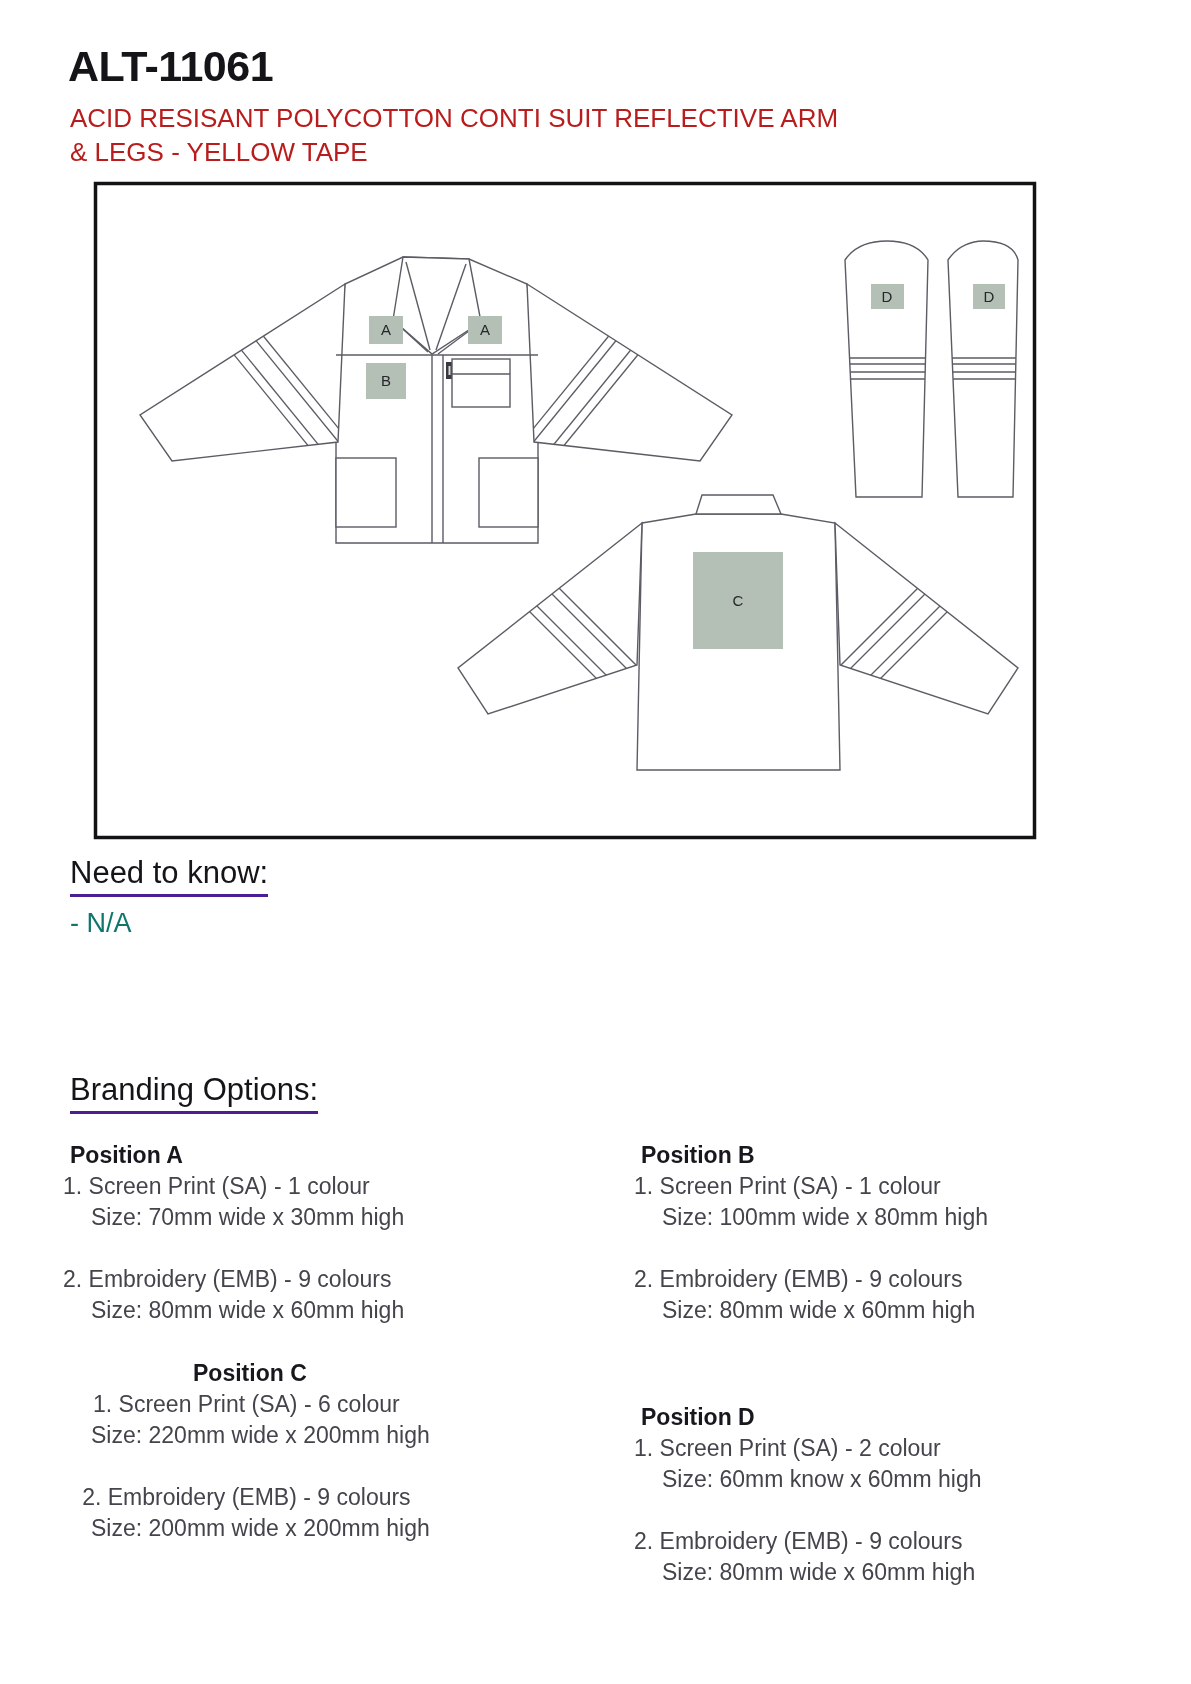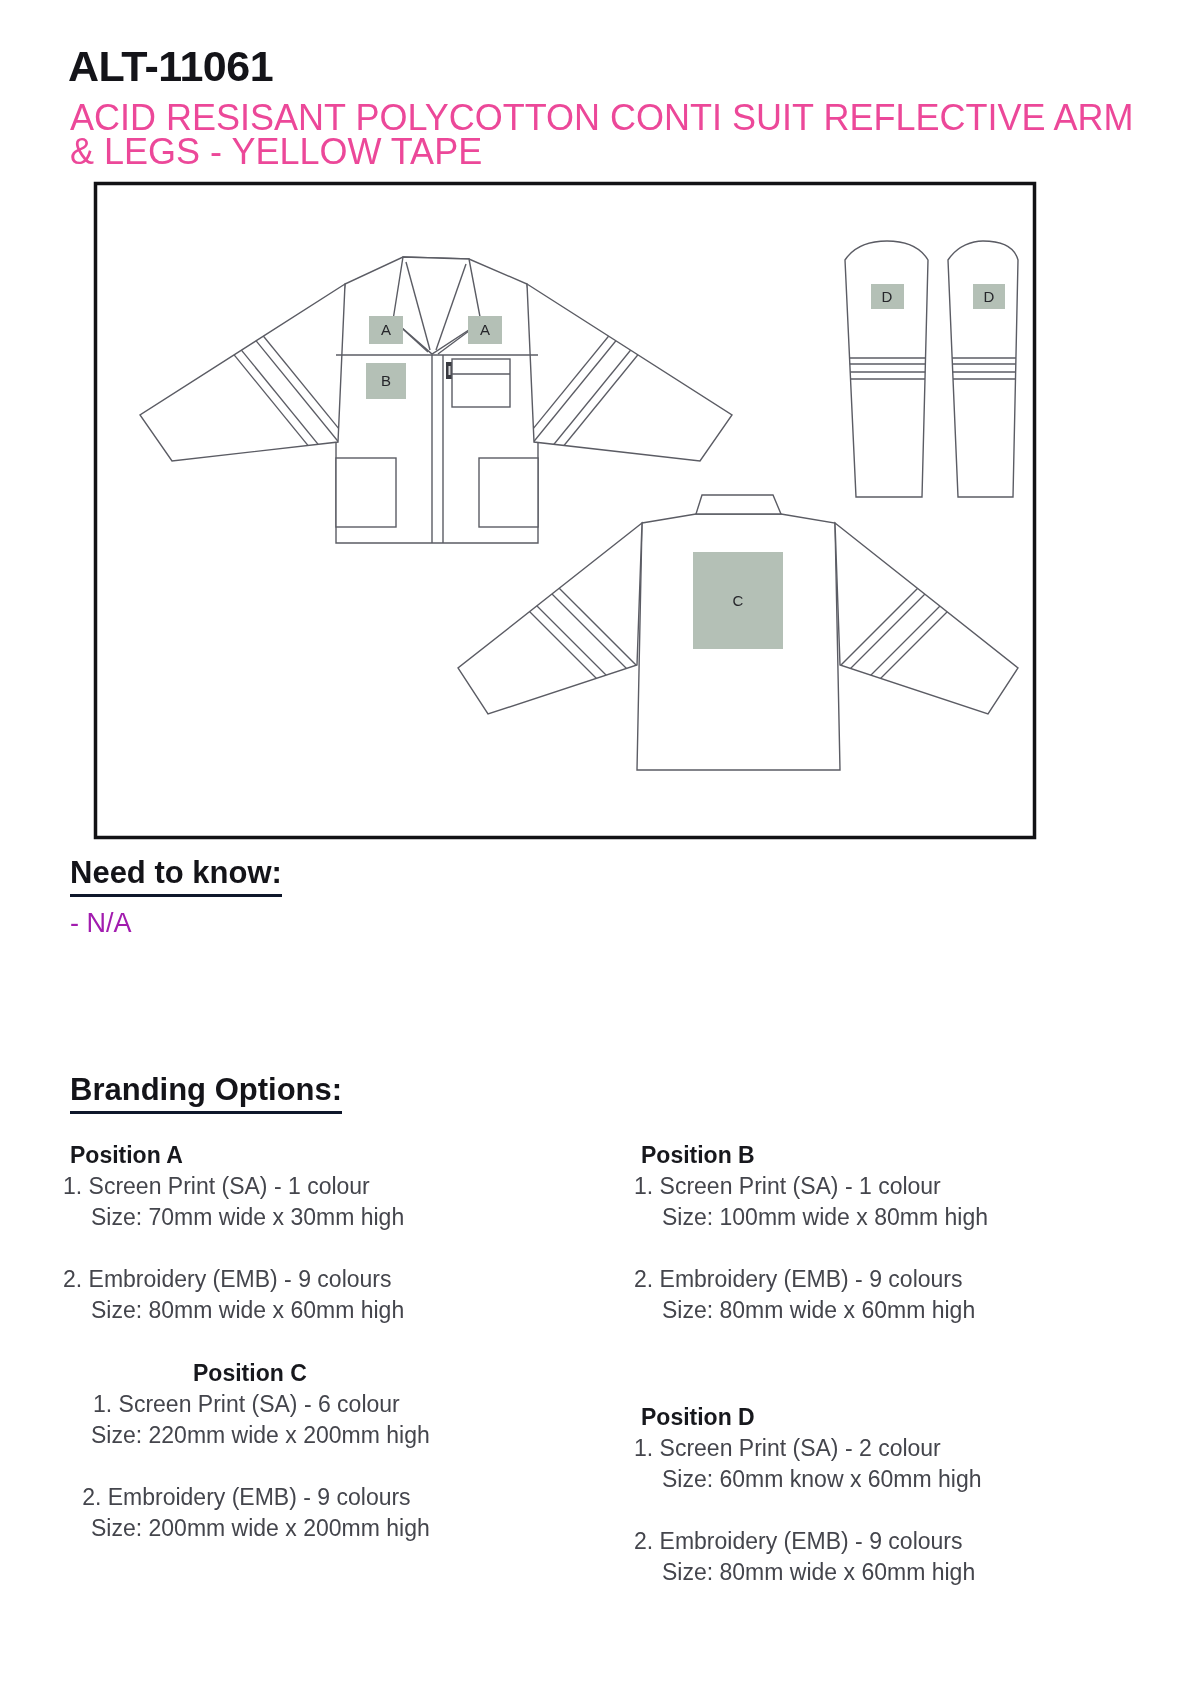--- a/index.html
+++ b/index.html
@@ -6,37 +6,37 @@
   .page {
     position:relative; width:1191px; height:1684px; background:#ffffff;
     font-family:"Liberation Sans", sans-serif; color:#17181d; overflow:hidden;
   }
   .abs { position:absolute; }
   .product-code {
     left:68px; top:42px; font-size:43px; font-weight:bold; letter-spacing:-0.5px;
     color:#141419; white-space:nowrap;
   }
   .product-name {
-    left:70px; top:101px; font-size:36px; line-height:34px; color:#ec4899; white-space:nowrap;
+    left:70px; top:101px; font-size:26px; line-height:34px; color:#b91c1c; white-space:nowrap;
   }
   .diagram-wrap { left:90px; top:178px; width:950px; height:665px; }
   .frame { fill:none; stroke:#121215; stroke-width:3.5px; }
   .garment { fill:#ffffff; stroke-width:1.4px; }
   .detail  { fill:none; stroke-width:1.4px; }
   .tape    { stroke-width:1.3px; }
   .marker-letter {
     fill:#26262b; font-size:15px; font-family:"Liberation Sans",sans-serif;
     text-anchor:middle;
   }
   .section-heading {
-    font-size:31px; font-weight:bold; color:#141419;
-    border-bottom:3px solid #0f172a; padding-bottom:3px; display:inline-block;
+    font-size:31px; font-weight:normal; color:#141419;
+    border-bottom:3px solid #4c1d95; padding-bottom:3px; display:inline-block;
     white-space:nowrap;
   }
-  .nk-item { left:70px; top:908px; font-size:27px; color:#a21caf; white-space:nowrap; }
+  .nk-item { left:70px; top:908px; font-size:27px; color:#0f766e; white-space:nowrap; }
   .pos-block { font-size:23px; line-height:31px; color:#44454c; white-space:nowrap; }
   .pos-title { font-weight:bold; color:#17181d; margin:0 0 0 7px; }
   .pos-item { margin:0; }
   .pos-size { margin:0 0 31px 28px; }
 </style>
 </head>
 <body>
 
 <div class="page">
 

